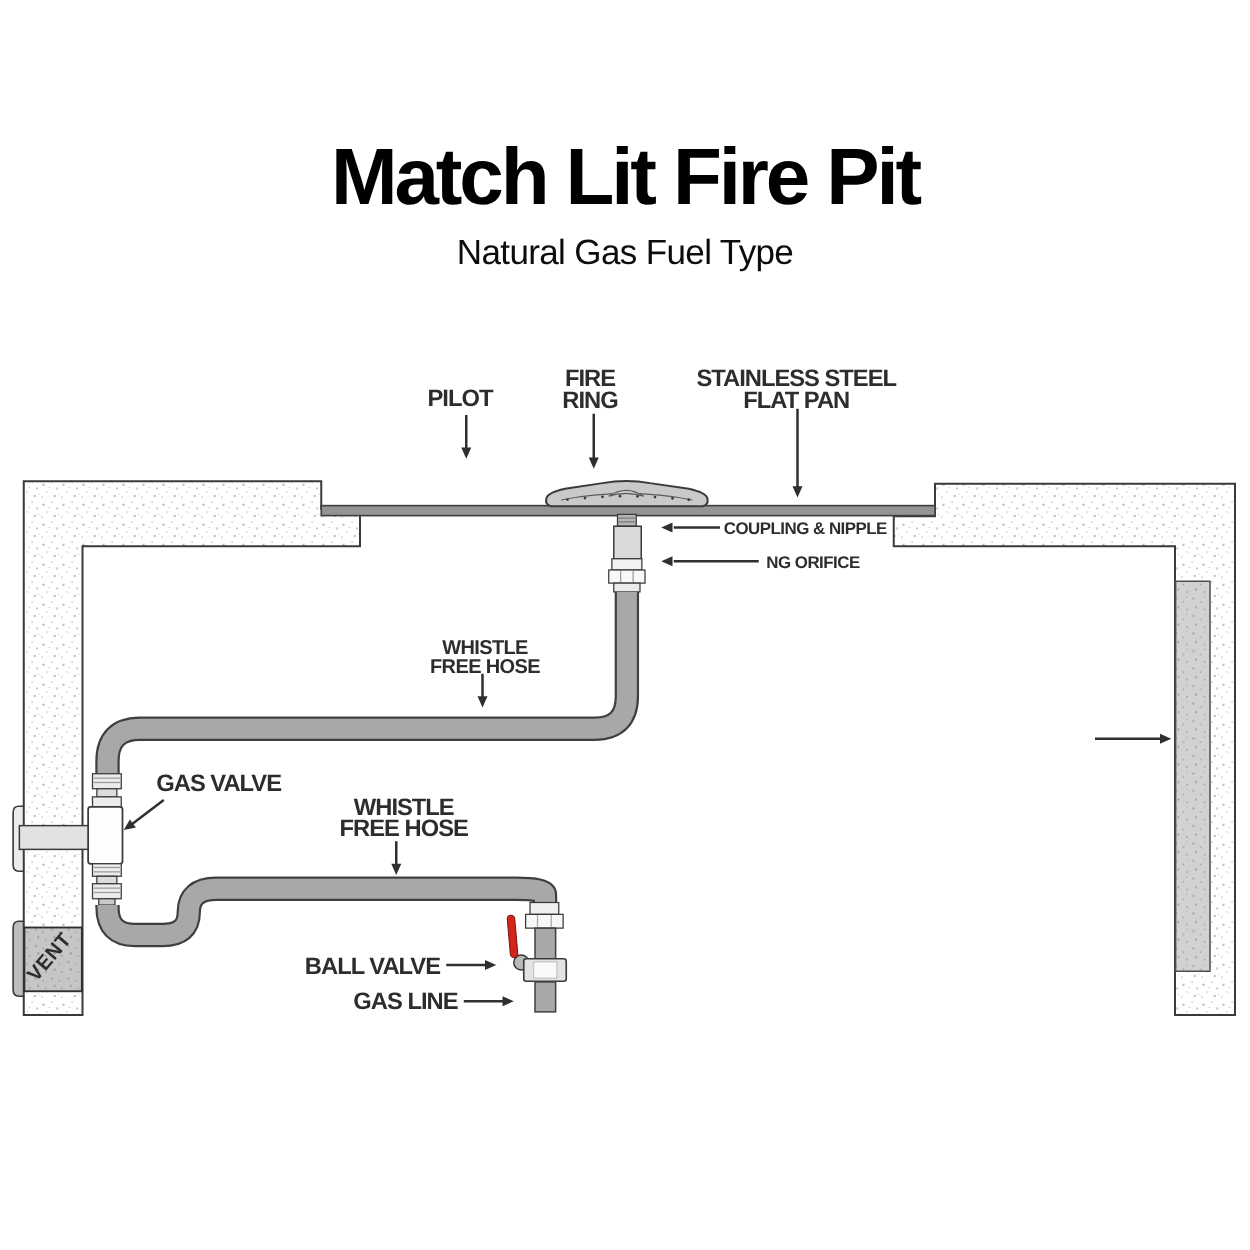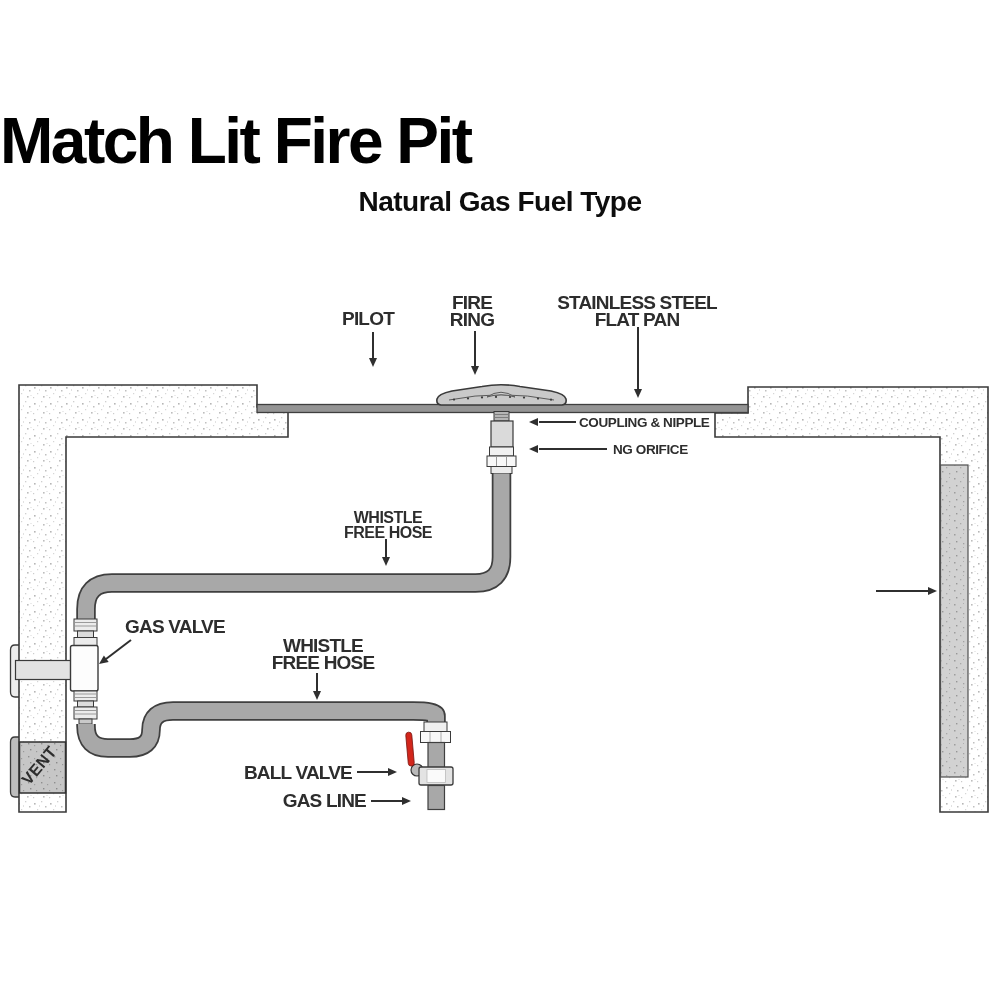--- a/index.html
+++ b/index.html
@@ -1,21 +1,21 @@
 <!DOCTYPE html>
 <html><head>
 <meta charset="utf-8">
 <style>
   html,body{margin:0;padding:0;background:#ffffff;}
   .page{position:relative;width:1000px;height:1000px;background:#ffffff;overflow:hidden;
         font-family:"Liberation Sans", sans-serif;}
-  .title{position:absolute;left:0;top:104px;width:1000px;
+  .title{position:absolute;left:0;top:104px;width:1000px;text-align:center;
          font-size:64px;font-weight:bold;letter-spacing:-2.5px;color:#000;}
   .subtitle{position:absolute;left:0;top:186px;width:1000px;text-align:center;
-            font-size:28px;font-weight:700;letter-spacing:-0.5px;color:#0d0d0d;}
+            font-size:28px;font-weight:400;letter-spacing:-0.5px;color:#0d0d0d;}
   svg.diagram{position:absolute;left:0;top:0;}
   .lbl{font-family:"Liberation Sans", sans-serif;font-weight:bold;fill:#2d2d2d;}
   .lbl-big{font-size:19px;letter-spacing:-0.8px;}
   .lbl-med{font-size:16px;letter-spacing:-0.5px;}
   .lbl-sm{font-size:13.5px;letter-spacing:-0.4px;}
   .arrow{stroke:#2f2f2f;stroke-width:2;fill:none;}
   .ah{fill:#2f2f2f;stroke:none;}
 </style>
 </head>
 <body>

